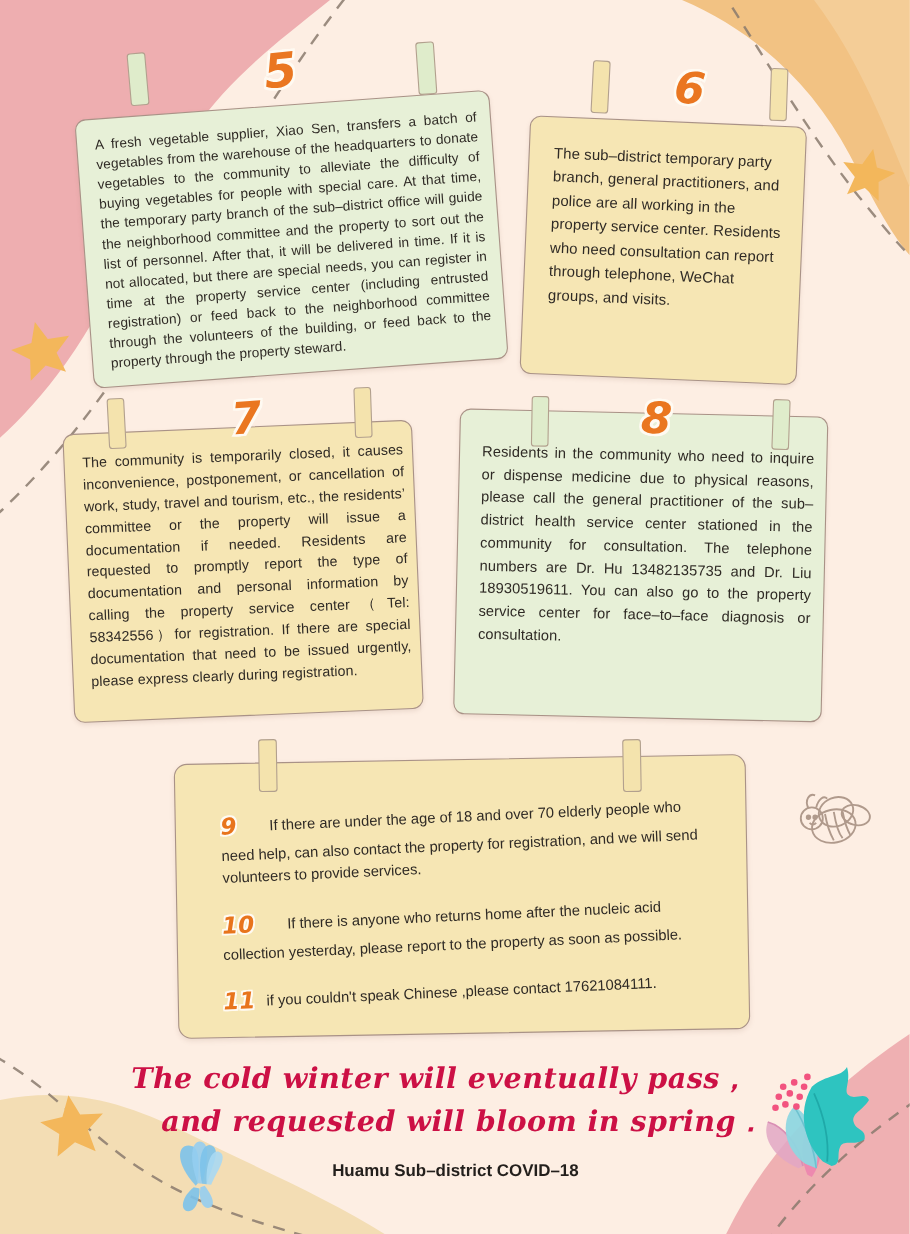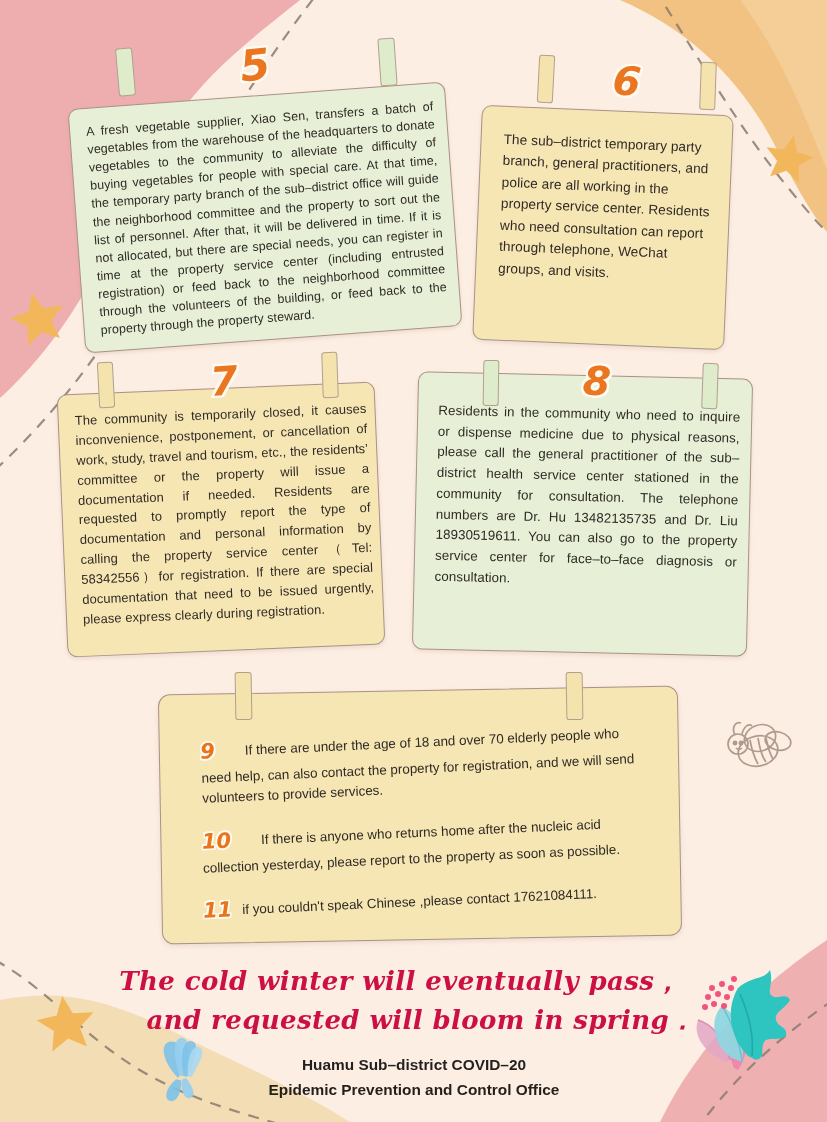--- a/index.html
+++ b/index.html
@@ -249,17 +249,16 @@
     </div>
   </div>
   <div class="pin y" style="left:235px;top:672px;width:17px;height:48px;transform:rotate(-1deg);"></div>
   <div class="pin y" style="left:566px;top:672px;width:17px;height:48px;transform:rotate(-1deg);"></div>
 
   <div class="slogan">
     <span>The cold winter will eventually pass，</span>
     <span class="l2">and requested will bloom in spring．</span>
   </div>
   <div class="office">
-    <div>Huamu Sub–district COVID–20</div>
-    <div>Epidemic Prevention and Control Office</div>
+    <div>Huamu Sub–district COVID–18</div>
   </div>
 
 </div>
 
 </body></html>

